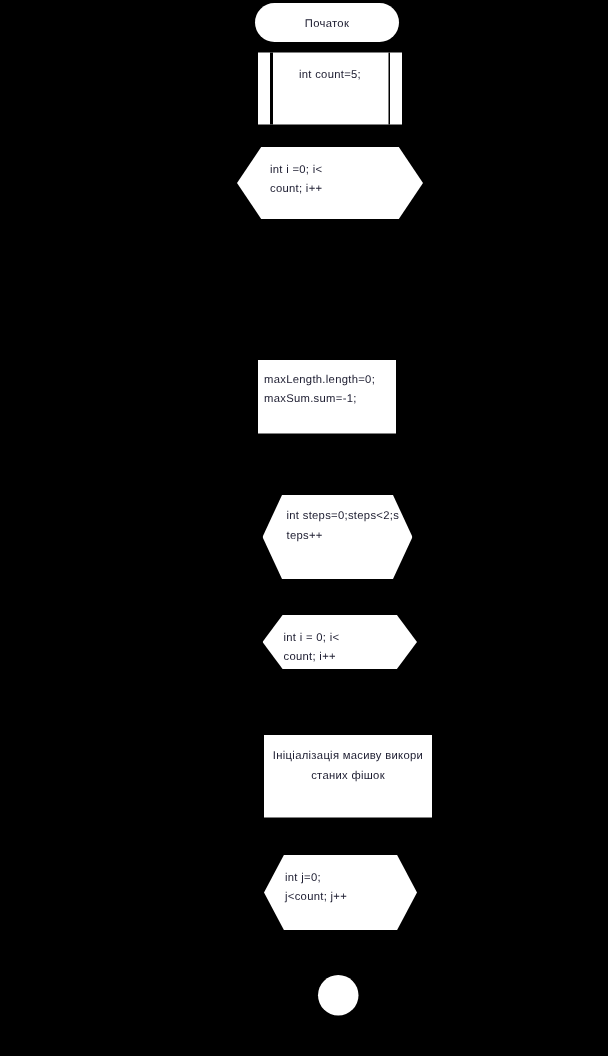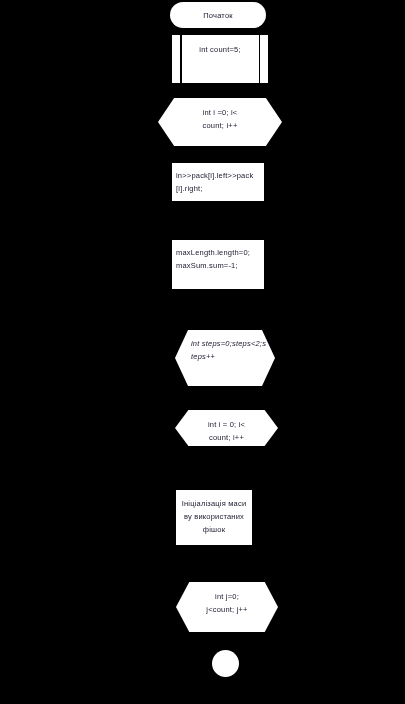--- a/index.html
+++ b/index.html
@@ -66,21 +66,21 @@
   }
   .hexagon .hx {
     position: absolute;
     inset: 0;
     background: #ffffff;
     clip-path: polygon(13% 0%, 87% 0%, 100% 50%, 87% 100%, 13% 100%, 0% 50%);
   }
   .hexagon .txt {
     z-index: 2;
   }
-  .hexagon.center .txt { text-align: center; }
+  .hexagon.center .txt { }
   .hexagon.left .txt { text-align: left; }
 
   
   .connector {
     border-radius: 50%;
     background: #ffffff;
   }
 </style>
 </head>
 <body>
@@ -96,44 +96,41 @@
     <div class="rule r"></div>
     <div class="txt" style="top:8px; text-align:center;">int count=5;</div>
   </div>
 
   <div class="node hexagon center" style="left:158px; top:98px; width:124px; height:48px;">
     <div class="hx"></div>
     <div class="txt" style="top:8px; padding:0 22px;">int i =0; i&lt;
 count; i++</div>
   </div>
 
-  <div class="node process" style="left:172px; top:163px; width:92px; height:38px;">
-    <div class="txt" style="top:6px; padding:0 4px;">in&gt;&gt;pack[i].left&gt;&gt;pack[i].right;</div>
-  </div>
 
   <div class="node process" style="left:172px; top:240px; width:92px; height:49px;">
     <div class="txt" style="top:6px; padding:0 4px;">maxLength.length=0;          maxSum.sum=-1;</div>
   </div>
 
   <div class="node hexagon left" style="left:175px; top:330px; width:100px; height:56px;">
     <div class="hx"></div>
-    <div class="txt" style="top:7px; padding:0 8px 0 16px;font-style:italic;">int steps=0;steps&lt;2;steps++</div>
+    <div class="txt" style="top:7px; padding:0 8px 0 16px;">int steps=0;steps&lt;2;steps++</div>
   </div>
 
   <div class="node hexagon center" style="left:175px; top:410px; width:103px; height:36px;">
     <div class="hx"></div>
     <div class="txt" style="top:8px; padding:0 14px;">int i = 0; i&lt;
 count; i++</div>
   </div>
 
-  <div class="node process" style="left:176px; top:490px; width:76px; height:55px;">
+  <div class="node process" style="left:176px; top:490px; width:112px; height:55px;">
     <div class="txt" style="top:7px; padding:0 4px; text-align:center;">Ініціалізація масиву використаних фішок</div>
   </div>
 
-  <div class="node hexagon center" style="left:176px; top:570px; width:102px; height:50px;margin-top:12px;">
+  <div class="node hexagon center" style="left:176px; top:570px; width:102px; height:50px;">
     <div class="hx"></div>
     <div class="txt" style="top:8px; padding:0 14px;">int j=0;
 j&lt;count; j++</div>
   </div>
 
   <div class="node connector" style="left:212px; top:650px; width:27px; height:27px;"></div>
 
 </div>
 
 </body></html>

